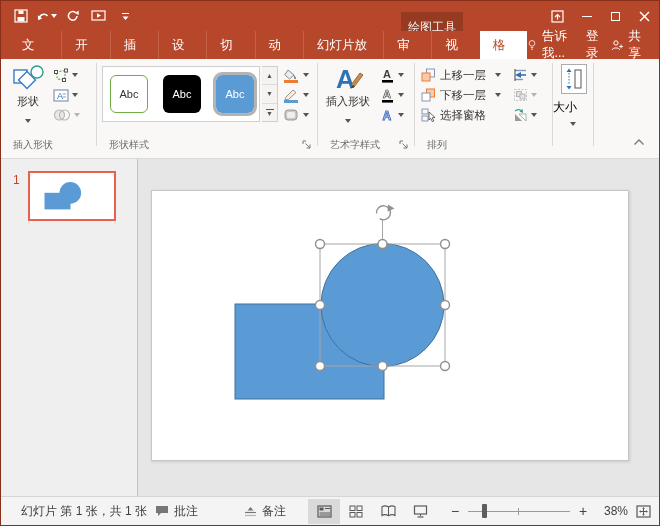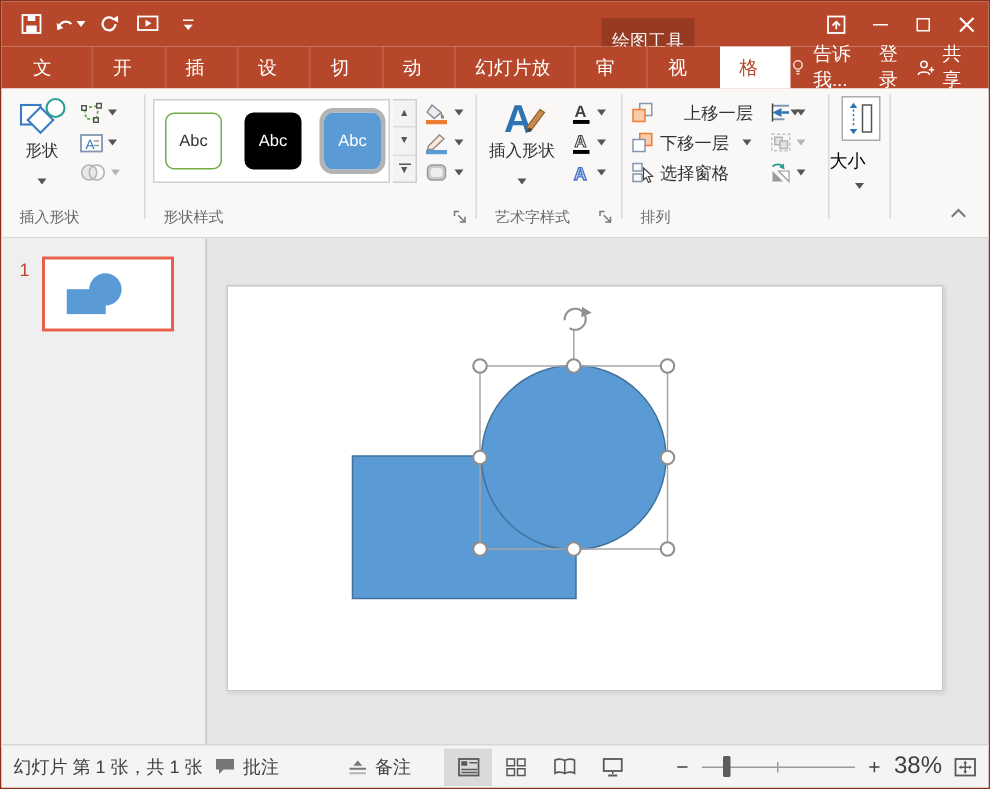--- a/index.html
+++ b/index.html
@@ -61,32 +61,32 @@
   .workspace { position:absolute; left:0; top:158px; width:100%; height:339px; background:#e6e6e6; }
   .thumbpanel { position:absolute; left:0; top:0; width:136px; height:100%; background:#efefef; }
   .panel-divider { position:absolute; left:136px; top:0; width:1px; height:100%; background:#c3c3c3; }
   .slide-number { position:absolute; left:12px; top:14px; color:#c0452c; font-size:12px; }
   .thumb-slide { position:absolute; left:27px; top:12px; width:88px; height:50px; background:#fff; border:2px solid var(--thumb-sel); }
   .canvas { position:absolute; left:137px; top:0; right:0; bottom:0; }
   .slide { position:absolute; left:13px; top:31px; width:478px; height:271px; background:#fff; border:1px solid #c6c6c6; box-shadow:1px 1px 3px rgba(0,0,0,0.12); }
 
   
   .statusbar { position:absolute; left:0; bottom:0; width:100%; height:29px; background:#f4f4f4; border-top:1px solid #d6d6d6; display:flex; align-items:center; color:#3f3f3f; font-size:12px; }
-  .sb-left { display:flex; align-items:center; padding-left:8px; gap:6px; }
+  .sb-left { display:flex; align-items:center; padding-left:20px; gap:6px; }
   .sb-item { display:flex; align-items:center; gap:5px; padding:0 8px; height:29px; }
   .viewbtns { display:flex; align-items:center; margin-left:14px; }
   .vbtn { width:32px; height:25px; display:flex; align-items:center; justify-content:center; }
   .vbtn.active { background:#dadada; }
   .zoomctl { margin-left:auto; display:flex; align-items:center; padding-right:8px; gap:8px; }
   .zoom-track { position:relative; width:102px; height:14px; }
   .zoom-track .line { position:absolute; left:0; right:0; top:7px; height:1px; background:#9b9b9b; }
   .zoom-track .tick { position:absolute; left:50px; top:4px; width:1px; height:7px; background:#9b9b9b; }
   .zoom-track .thumbh { position:absolute; left:14px; top:0; width:5px; height:14px; background:#5d5d5d; border-radius:1px; }
   .zminus,.zplus { font-size:14px; color:#444; width:10px; text-align:center; }
-  .zpct { font-size:16px; color:#3f3f3f; width:32px; text-align:right; }
+  .zpct { font-size:12px; color:#3f3f3f; width:32px; text-align:right; }
 </style>
 </head>
 <body>
 
 <div class="win">
 
   <div class="titlebar">
     <div class="qat">
       <div class="qbtn">
         <svg width="14" height="14" viewBox="0 0 14 14">
@@ -307,21 +307,21 @@
             <polyline points="1,4 1,1 4,1" fill="none" stroke="#777"></polyline>
             <line x1="3.5" y1="3.5" x2="8" y2="8" stroke="#777"></line>
             <polyline points="8,4.5 8,8 4.5,8" fill="none" stroke="#777"></polyline>
           </svg>
       </div>
       <div class="glabel" style="right:12px;">艺术字样式</div>
     </div>
     <div class="gsep" style="left:413px;"></div>
 
     <div class="rgroup" style="left:414px; width:137px;">
-      <div class="minirow" style="left:6px; top:7px; gap:20px;">
+      <div class="minirow" style="left:6px; top:7px; gap:4px;">
         <svg width="15" height="14" viewBox="0 0 15 14">
             <rect x="5.5" y="1" width="8" height="8" fill="none" stroke="#8496b0"></rect>
             <rect x="1" y="5" width="8" height="8" fill="#F8CBAD" stroke="#ED7D31"></rect>
           </svg>
         <span class="arr-text">上移一层</span>
         <span class="dd" style="margin-left:5px;"></span>
       </div>
       <div class="minirow" style="left:98px; top:7px; gap:3px;">
         <svg width="15" height="14" viewBox="0 0 15 14">
             <line x1="2" y1="2.5" x2="13" y2="2.5" stroke="#8496b0" stroke-width="1.4"></line>

